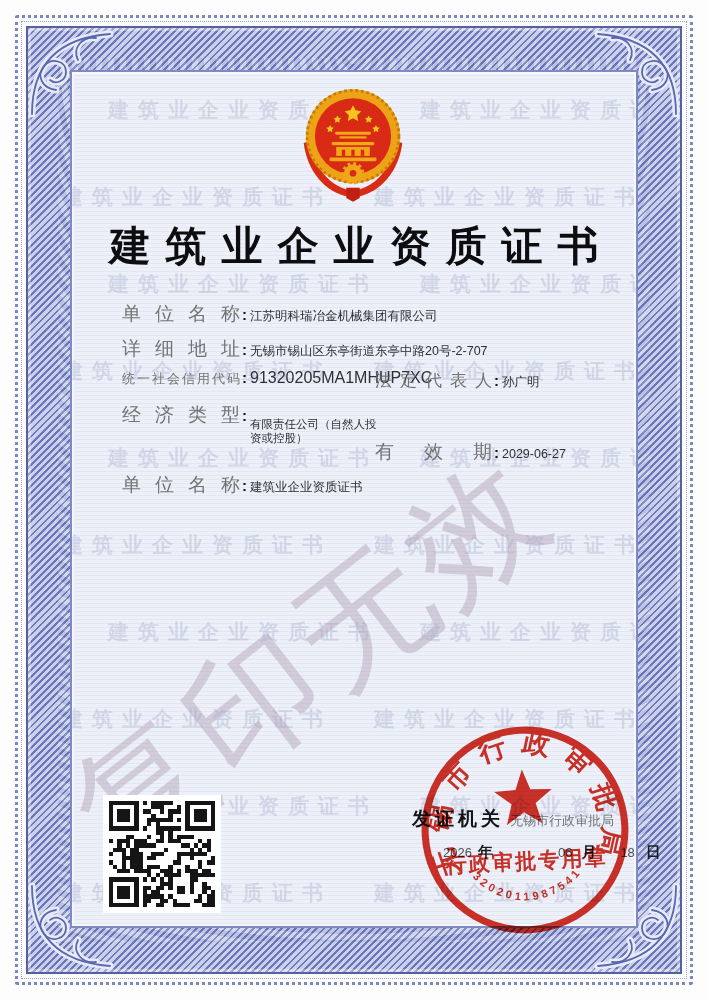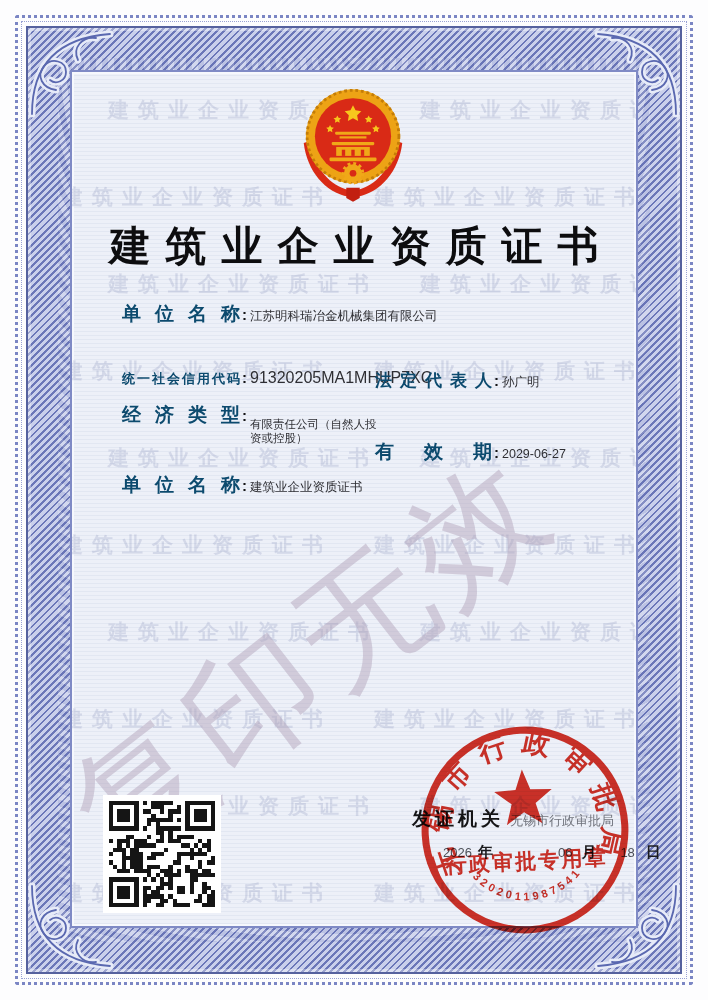--- a/index.html
+++ b/index.html
@@ -47,21 +47,21 @@
   .title{
     position:absolute; left:0; top:219px; width:708px; margin:0;
     text-align:center; font-size:41px; font-weight:bold; color:#0d0d0f;
     letter-spacing:15px; text-indent:15px;
   }
   
   .row{position:absolute; left:122px; width:500px; height:26px;}
   .grp{position:absolute; top:0; white-space:nowrap;}
   .grpL{left:0;}
   .grpR{left:253px;}
-  .lbl{display:inline-block; width:118px; font-weight:bold; font-size:19px; color:#0c4a6e;
+  .lbl{display:inline-block; width:118px; font-weight:normal; font-size:19px; color:#737373;
        text-align:justify; text-align-last:justify; vertical-align:baseline;}
   .grpR .lbl{width:117px;}
   .lbl.sm{font-size:13px;}
   .lbl.five{font-size:17px;}
   .colon{font-weight:bold; font-size:15px; color:#141416; margin:0 3px 0 2px;}
   .val{font-size:12.5px; color:#2e2e33;}
   .val.code{font-size:16px;}
   .val.narrow{display:inline-block; width:136px; font-size:11.5px; line-height:13.5px;
               vertical-align:top; margin-top:16px; white-space:normal;}
   
@@ -183,20 +183,25 @@
   </svg>
 
   <h1 class="title">建筑业企业资质证书</h1>
 
   <div class="row" style="top:301px">
     <span class="grp grpL">
       <span class="lbl">单位名称</span><span class="colon">:</span><span class="val">江苏明科瑞冶金机械集团有限公司</span>
     </span>
   </div>
 
+  <div class="row" style="top:336px">
+    <span class="grp grpL">
+      <span class="lbl">详细地址</span><span class="colon">:</span><span class="val">无锡市锡山区东亭街道东亭中路20号-2-707</span>
+    </span>
+  </div>
 
   <div class="row" style="top:369px">
     <span class="grp grpL">
       <span class="lbl sm">统一社会信用代码</span><span class="colon">:</span><span class="val code">91320205MA1MHUP7XC</span>
     </span>
     <span class="grp grpR">
       <span class="lbl five">法定代表人</span><span class="colon">:</span><span class="val">孙广明</span>
     </span>
   </div>
 

